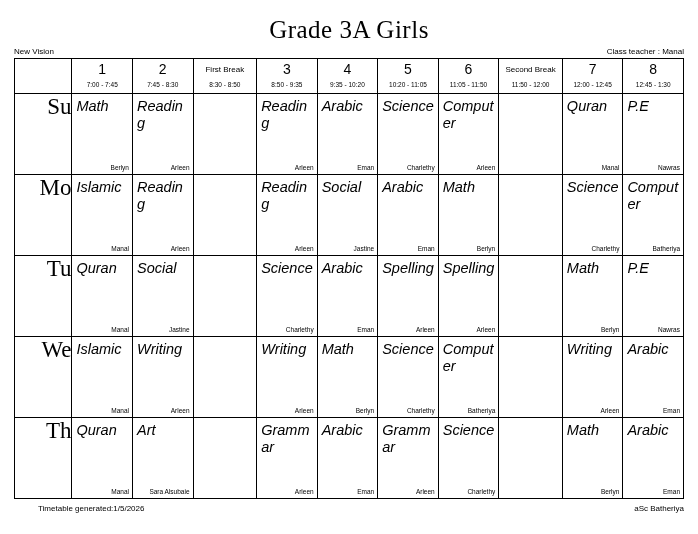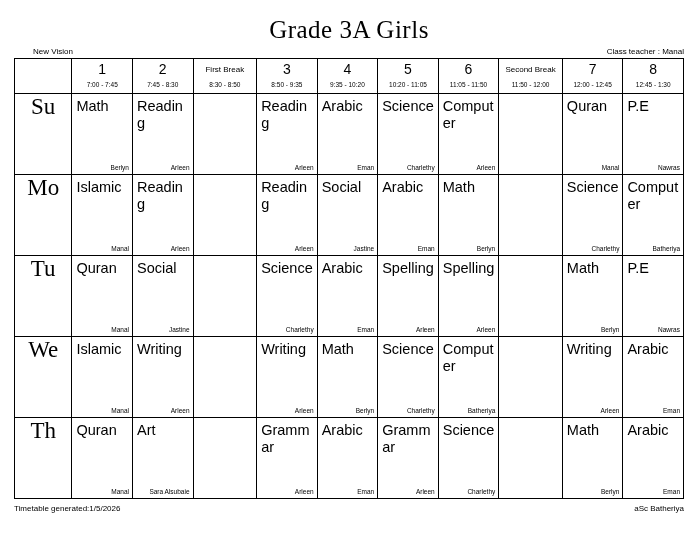--- a/index.html
+++ b/index.html
@@ -26,21 +26,20 @@
     font-weight: normal;
     letter-spacing: 0.5px;
     padding-top: 16px;
     font-family: "Liberation Serif", serif;
   }
   .meta-row {
     display: flex;
     justify-content: space-between;
     font-size: 8px;
     padding: 3px 14px 2px 14px;
-    margin-left: 19px;
   }
   .table-wrap {
     padding: 0 14px;
   }
   table.tt {
     border-collapse: collapse;
     table-layout: fixed;
     width: 670px;
     border: 1px solid #000;
   }
@@ -77,53 +76,55 @@
   }
   .hdr-break-time {
     font-size: 6.5px;
     padding-top: 6px;
     line-height: 8px;
   }
   .hdr-empty { height: 34px; }
 
   
   .day-cell {
-    text-align: center;
+    text-align: right;
     vertical-align: middle;
     font-size: 23px;
     font-family: "Liberation Serif", serif;
   }
   
   .lesson {
     position: relative;
     height: 80px;
     box-sizing: border-box;
   }
   .lesson .subj {
     font-size: 14.5px;
     line-height: 17px;
     padding: 4px 3px 0 4px;
     word-wrap: break-word;
     font-weight: normal;
+    font-style: italic;
   }
   .lesson .teacher {
     position: absolute;
     right: 3px;
     bottom: 2px;
     font-size: 6.5px;
     line-height: 8px;
   }
   .empty-cell { height: 80px; }
   .break-cell { background: #ffffff; margin-top: 8px; }
 
   .footer {
     display: flex;
     justify-content: space-between;
     font-size: 8px;
     padding: 5px 14px 0 14px;
+    margin-left: 24px;
   }
 </style>
 </head>
 <body>
 
 <div class="page">
 
   <div class="title">Grade 3A Girls</div>
 
   <div class="meta-row">

